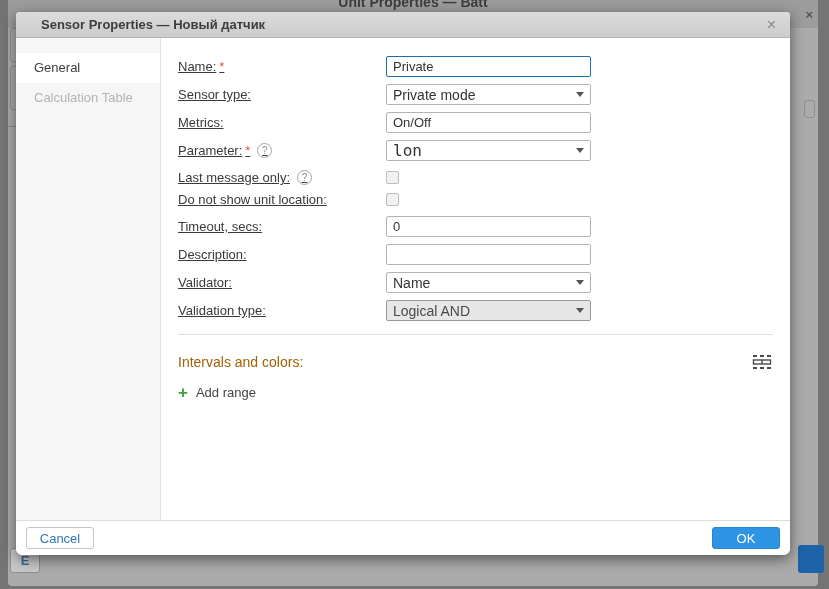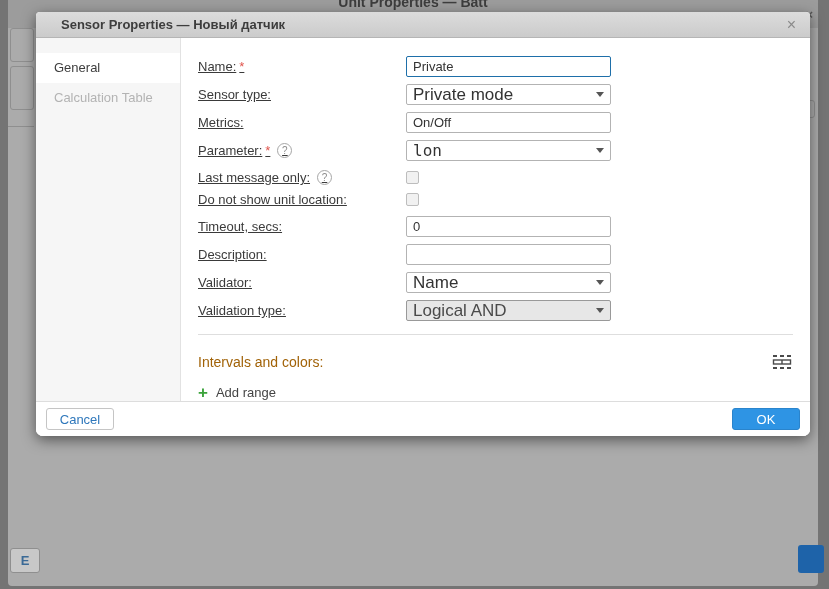--- a/index.html
+++ b/index.html
@@ -19,21 +19,21 @@
     font-weight: bold; line-height: 1; }
   .bg-box { position: absolute; border: 1px solid #8f8f8f; border-radius: 3px; }
   .bg-line { position: absolute; border-top: 1px solid #8f8f8f; }
   .bg-btn-e { position: absolute; left: 2px; top: 548px; width: 30px; height: 25px;
     background:#c8c8c8; border: 1px solid #8f8f8f; border-radius: 3px;
     color:#3b6a96; font-weight: bold; font-size: 13px; text-align: center; line-height: 23px; }
   .bg-btn-blue { position: absolute; left: 790px; top: 545px; width: 26px; height: 28px;
     background:#1e63a9; border-radius: 3px; }
 
   
-  .dialog { position: absolute; left: 36px; top: 12px; width: 774px; height: 424px;
+  .dialog { position: absolute; left: 16px; top: 12px; width: 774px; height: 543px;
     border-radius: 4px 4px 7px 7px; box-shadow: 0 4px 14px rgba(0,0,0,0.5); z-index: 10;
     background:#fff; }
   .titlebar { position: absolute; left:0; right:0; top:0; height: 26px;
     background: linear-gradient(#dcdcdc, #cbcbcb); border-bottom: 1px solid #b5b5b5;
     border-radius: 4px 4px 0 0; display:flex; align-items:center; padding: 0 12px 0 25px; }
   .dlg-title { font-size: 13px; font-weight: bold; color:#3d3d3d; flex:1; }
   .dlg-close { color:#8a8a8a; font-size: 16px; line-height: 1; cursor: pointer; padding: 0 2px; }
   .dlg-body { position: absolute; left:0; right:0; top:26px; bottom:0; display:flex;
     background:#fff; border-radius: 0 0 7px 7px; padding-bottom: 18px; overflow:hidden; }
 
@@ -51,21 +51,21 @@
   .help { width: 15px; height: 15px; border: 1px solid #a6a6a6; border-radius: 50%;
     font-size: 10px; color:#8c8c8c; display:inline-flex; align-items:center;
     justify-content:center; margin-left: 7px; flex:none; }
 
   .inp { width: 205px; height: 21px; border: 1px solid #b3b3b3; border-radius: 2px;
     padding: 0 6px; font-size: 13px; color:#333; font-family:"Liberation Sans",sans-serif;
     outline: none; background:#fff; }
   .inp.focus { border-color:#1e6fa9; }
   .dd { width: 205px; height: 21px; border: 1px solid #b3b3b3; border-radius: 2px;
     background:#fff; display:flex; align-items:center; padding: 0 6px; cursor: pointer; }
-  .dd-val { flex: 1; font-size: 17px; color:#333; }
+  .dd-val { flex: 1; font-size: 14px; color:#333; }
   .dd-val.mono { font-family: "DejaVu Sans Mono", monospace; font-size: 16px; }
   .arrow { width: 0; height: 0; border-left: 4px solid transparent;
     border-right: 4px solid transparent; border-top: 5px solid #555; flex:none; }
   .dd.disabled { background:#e7e7e7; border-color:#999; }
   .dd.disabled .dd-val { color:#4a4a4a; }
 
   .cb { appearance: none; -webkit-appearance: none; width: 13px; height: 13px;
     border: 1px solid #bdbdbd; border-radius: 2px; background:#f1f1f1; cursor: pointer; }
 
   .mb7 { margin-bottom: 7px; } .mb9 { margin-bottom: 9px; }

